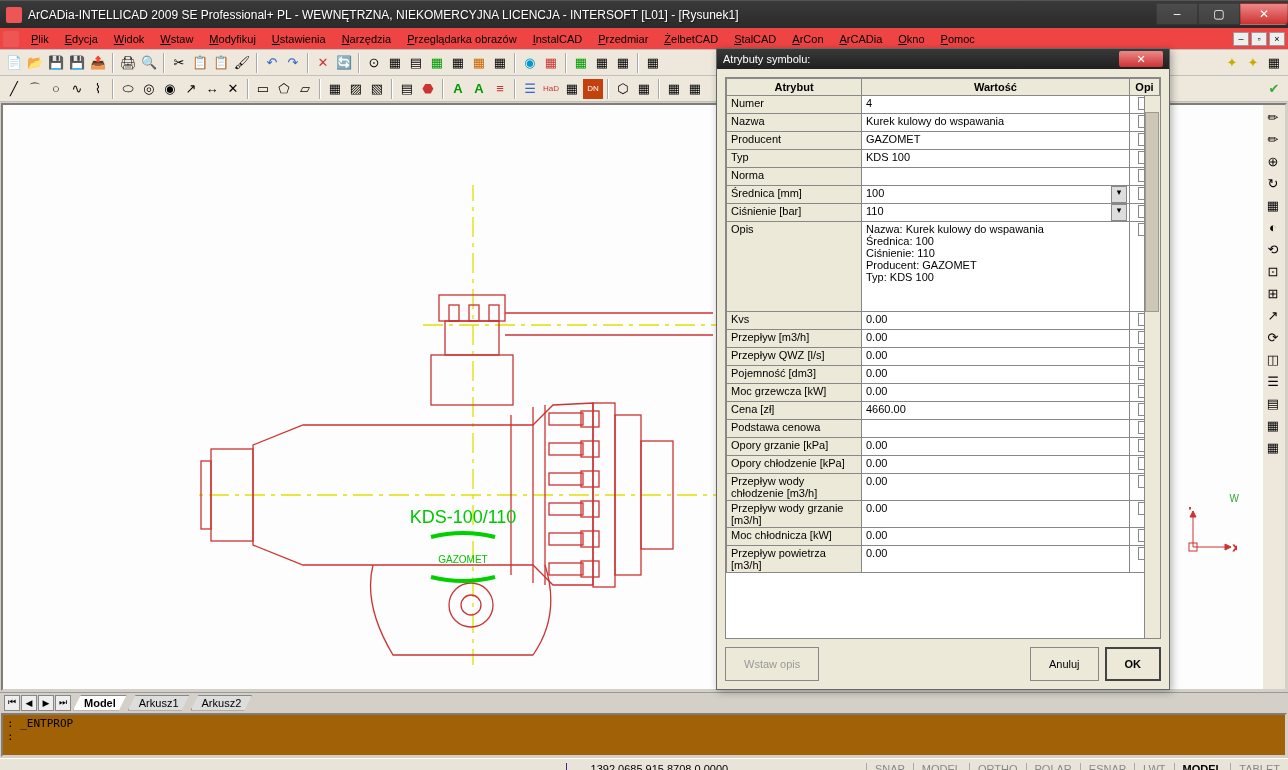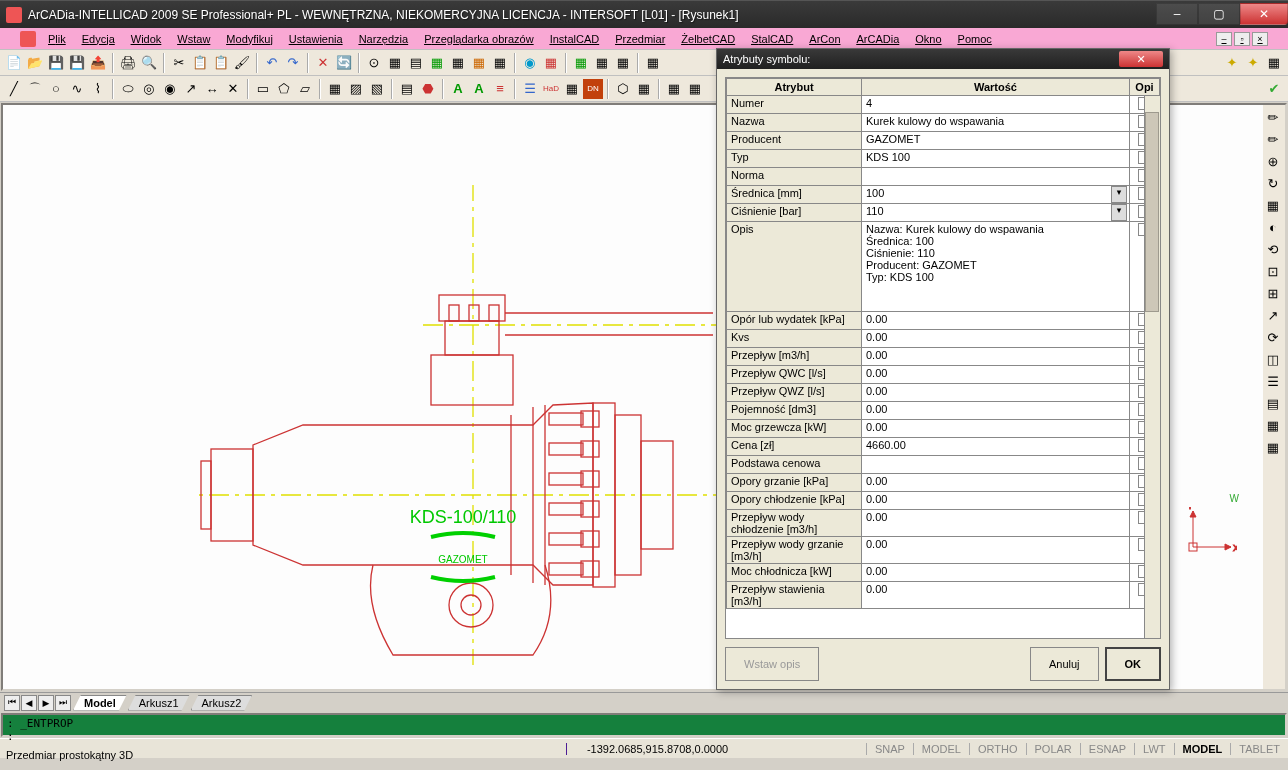--- a/index.html
+++ b/index.html
@@ -7,21 +7,21 @@
 
 
 .titlebar { background: linear-gradient(to bottom, #3a3a3a, #2a2a2a); height: 28px; display: flex; align-items: center; padding-left: 6px; color: white; font-size: 12px; border-top: 1px solid #555; }
 .titlebar .icon { width: 16px; height: 16px; background: #e55; border-radius: 2px; margin-right: 6px; }
 .titlebar .title { flex: 1; text-shadow: 1px 1px 1px rgba(0,0,0,0.5); }
 .winbtns { display: flex; }
 .winbtn { width: 42px; height: 22px; display: flex; align-items: center; justify-content: center; color: white; border: 1px solid rgba(0,0,0,0.2); background: rgba(255,255,255,0.1); margin-top: -2px; }
 .winbtn.close { background: linear-gradient(to bottom, #e88, #c33); width: 48px; border-radius: 0 0 4px 0; }
 
 
-.menubar { background: #f9a8d4; height: 22px; display: flex; align-items: center; padding: 0 20px; border-bottom: 1px solid #c0c0c0; text-decoration: underline; }
+.menubar { background: #ef4444; height: 22px; display: flex; align-items: center; padding: 0 3px; border-bottom: 1px solid #c0c0c0; }
 .menubtn { width: 16px; height: 16px; background: #e55; border-radius: 2px; margin-right: 4px; }
 .menuitem { padding: 2px 8px; cursor: pointer; }
 .docbtns { margin-left: auto; display: flex; }
 .docbtn { width: 16px; height: 14px; border: 1px solid #999; margin-left: 2px; font-size: 9px; display: flex; align-items: center; justify-content: center; background: #eee; }
 
 
 .toolbar-row { background: #eee8dc; height: 26px; display: flex; align-items: center; padding: 0 4px; gap: 1px; border-bottom: 1px solid #c0c0c0; }
 .tbtn { width: 20px; height: 20px; border: 1px solid transparent; display: flex; align-items: center; justify-content: center; cursor: pointer; font-size: 13px; }
 .tsep { width: 2px; height: 20px; border-left: 1px solid #aaa; border-right: 1px solid #fff; margin: 0 3px; }
 
@@ -59,21 +59,21 @@
 .dlg-btn.disabled { color: #999; }
 .dlg-right { display: flex; gap: 6px; }
 
 
 .sheet-tabs { background: #d4d0c8; height: 20px; display: flex; align-items: center; padding-left: 4px; font-size: 11px; border-top: 1px solid #999; }
 .navbtn { width: 16px; height: 16px; border: 1px solid #888; background: #eee; margin-right: 1px; display: flex; align-items: center; justify-content: center; font-size: 9px; }
 .tab { padding: 1px 10px; background: #ddd; border: 1px solid #888; margin-left: 1px; clip-path: polygon(8px 0, 100% 0, calc(100% - 8px) 100%, 0 100%); }
 .tab.active { background: white; font-weight: bold; }
 
 
-.cmdline { background: #15803d; border: 2px inset #d4d0c8; margin: 1px; height: 24px; font-family: monospace; font-size: 11px; padding: 2px 4px; }
+.cmdline { background: #a16207; border: 2px inset #d4d0c8; margin: 1px; height: 44px; font-family: monospace; font-size: 11px; padding: 2px 4px; }
 
 
 .statusbar { background: #e8e4d8; height: 20px; display: flex; align-items: center; font-size: 11px; border-top: 1px solid #fff; }
 .status-left { padding: 0 6px; flex: 1; margin-top: 12px; }
 .status-coord { padding: 0 20px; border-left: 1px solid #4c1d95; width: 300px; }
 .status-toggle { padding: 0 8px; border-left: 1px solid #aaa; color: #888; }
 .status-toggle.active { color: #000; font-weight: bold; }
 
 .ucs {position:absolute; right: 26px; bottom: 130px; font-size:10px; color:#cc3333;}
 </style>
@@ -335,36 +335,26 @@
             <tr>
               <td style="vertical-align: top;">Opis</td>
               <td style="white-space: pre-line; height: 90px;">Nazwa: Kurek kulowy do wspawania
 Średnica: 100
 Ciśnienie: 110
 Producent: GAZOMET
 Typ: KDS 100</td>
               <td class="chk"></td>
             </tr>
             <tr>
-              <td>Opór lub wydatek [kPa]</td>
-              <td>0.00</td>
-              <td class="chk"></td>
-            </tr>
-            <tr>
               <td>Kvs</td>
               <td>0.00</td>
               <td class="chk"></td>
             </tr>
             <tr>
               <td>Przepływ [m3/h]</td>
-              <td>0.00</td>
-              <td class="chk"></td>
-            </tr>
-            <tr>
-              <td>Przepływ QWC [l/s]</td>
               <td>0.00</td>
               <td class="chk"></td>
             </tr>
             <tr>
               <td>Przepływ QWZ [l/s]</td>
               <td>0.00</td>
               <td class="chk"></td>
             </tr>
             <tr>
               <td>Pojemność [dm3]</td>
@@ -405,21 +395,21 @@
               <td>Przepływ wody grzanie [m3/h]</td>
               <td>0.00</td>
               <td class="chk"></td>
             </tr>
             <tr>
               <td>Moc chłodnicza [kW]</td>
               <td>0.00</td>
               <td class="chk"></td>
             </tr>
             <tr>
-              <td>Przepływ stawienia [m3/h]</td>
+              <td>Przepływ powietrza [m3/h]</td>
               <td>0.00</td>
               <td class="chk"></td>
             </tr>
           </tbody>
       </table>
       <div class="dlg-scroll">
           <div class="thumb"></div>
         </div>
     </div>
     <div class="dlg-btns">

